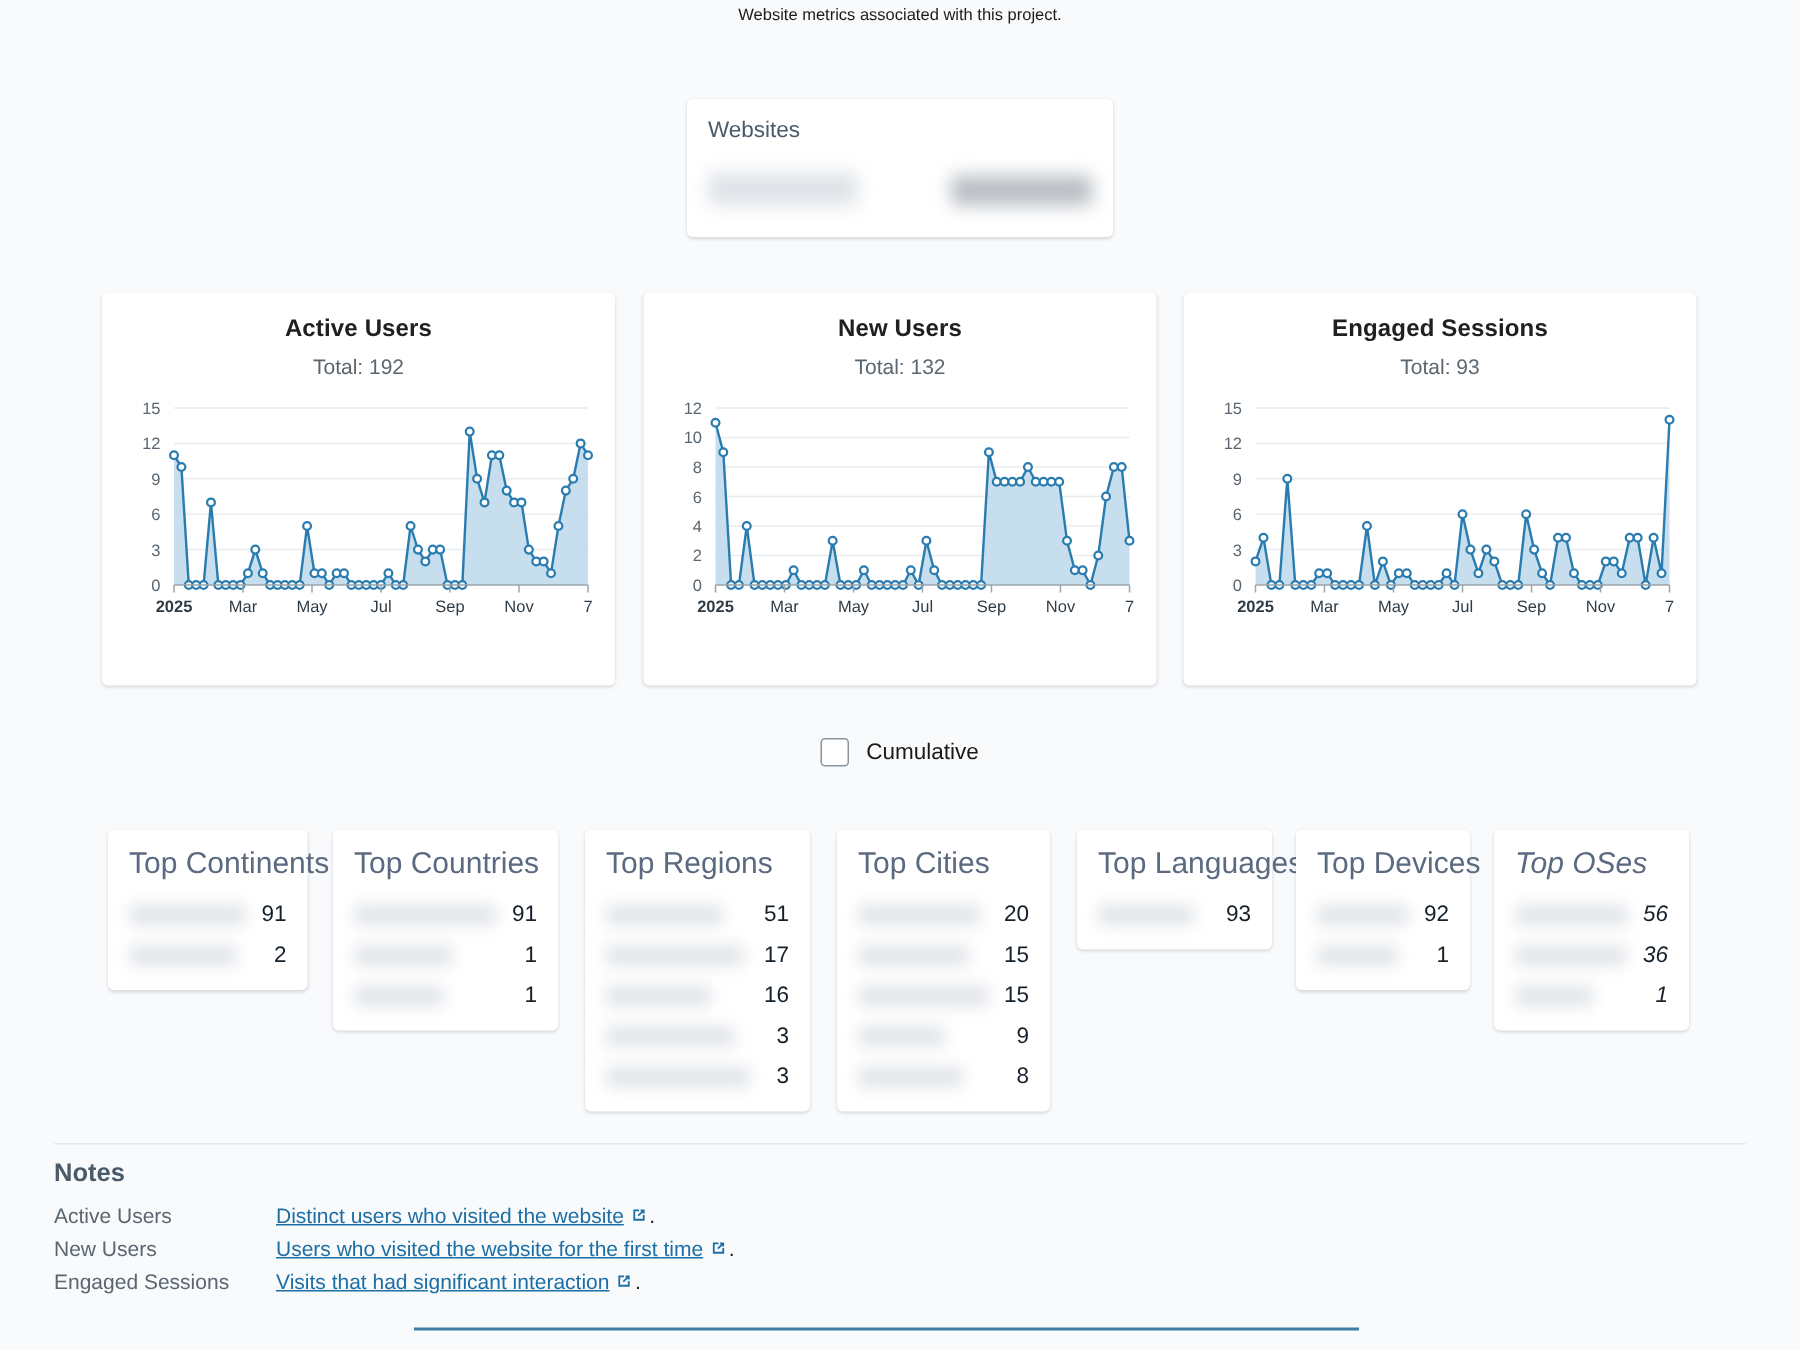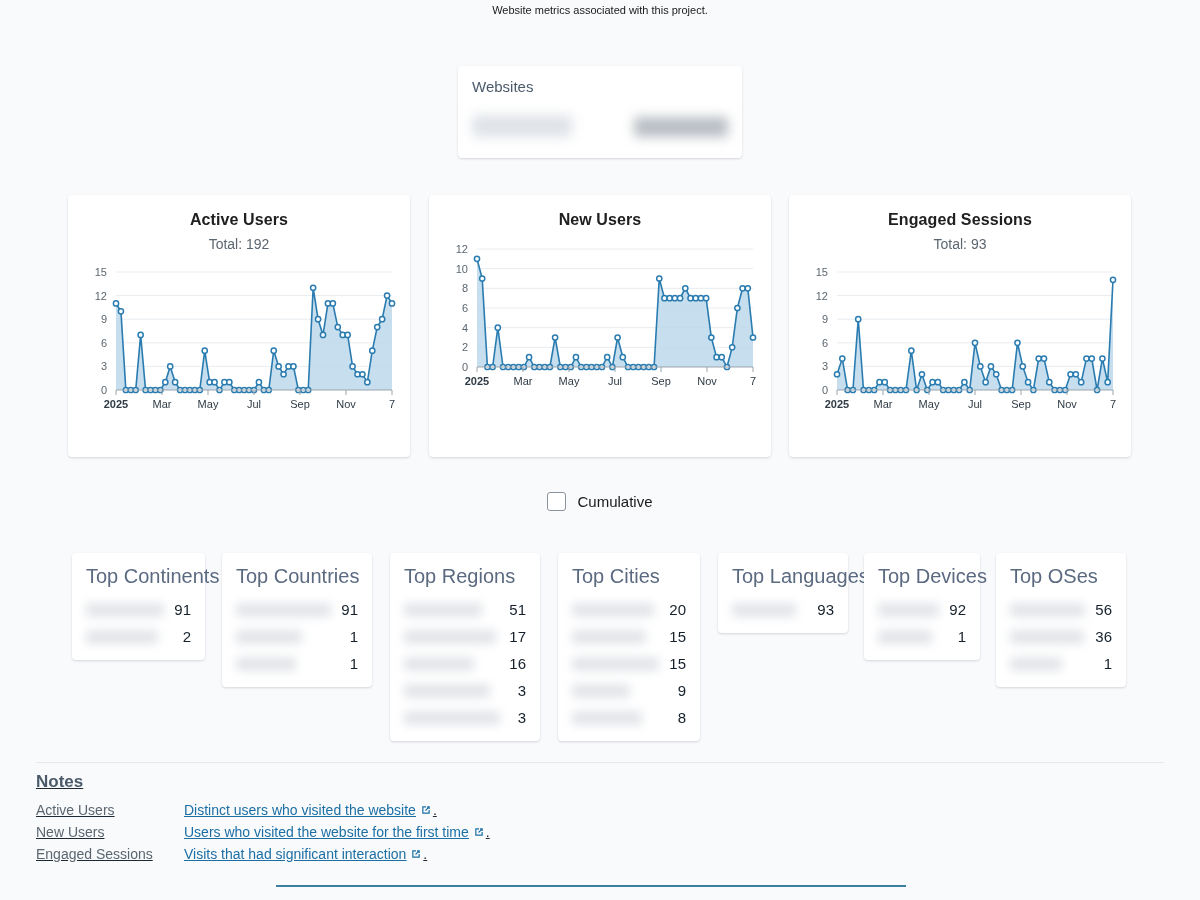--- a/index.html
+++ b/index.html
@@ -88,21 +88,21 @@
   }
   .top-label { filter: blur(5px); border-radius: 3px; background: #e2e5e9; height: 14px; }
   .top-val { font-size: 15px; color: #15202b; text-align: right; }
 
   
   .notes-sep {
     position: absolute; left: 36px; top: 762px; width: 1128px; height: 1px;
     background: #e4e9ee;
   }
   .notes {
-    position: absolute; left: 36px; top: 772px; width: 700px; text-decoration: underline;
+    position: absolute; left: 36px; top: 772px; width: 700px;
   }
   .notes-title { font-size: 17px; color: #4a5a6a; font-weight: bold; margin-bottom: 10px; }
   .note-row { display: flex; align-items: baseline; margin-bottom: 6px; }
   .note-term { width: 148px; font-size: 14px; color: #5b6670; }
   .note-def  { font-size: 14px; color: #1a1a1a; text-align: center; }
   .note-link {
     color: #1c6ea4; text-decoration: underline; cursor: pointer;
   }
   .ext-icon { display: inline-block; width: 12px; height: 12px; margin: 0 1px 0 4px; vertical-align: -1px; }
 
@@ -215,20 +215,21 @@
           <line class="tickmark" x1="278" y1="128" x2="278" y2="133"></line>
           <text class="xtick" x="278" y="146">Nov</text>
           <line class="tickmark" x1="324" y1="128" x2="324" y2="133"></line>
           <text class="xtick" x="324" y="146">7</text>
         </svg>
       </div>
   </div>
 
   <div class="card chart-card" id="chart-card-1">
     <div class="chart-title">New Users</div>
+    <div class="chart-total">Total: 132</div>
     <div class="chart-svg-wrap">
         <svg class="plot" width="342" height="160" viewBox="0 0 342 160">
           <text class="ytick" x="39" y="132">0</text>
           <line class="gridline" x1="48" y1="108.33333333333333" x2="324" y2="108.33333333333333"></line>
           <text class="ytick" x="39" y="112.33333333333333">2</text>
           <line class="gridline" x1="48" y1="88.66666666666666" x2="324" y2="88.66666666666666"></line>
           <text class="ytick" x="39" y="92.66666666666666">4</text>
           <line class="gridline" x1="48" y1="69" x2="324" y2="69"></line>
           <text class="ytick" x="39" y="73">6</text>
           <line class="gridline" x1="48" y1="49.33333333333333" x2="324" y2="49.33333333333333"></line>
@@ -491,21 +492,21 @@
         <div class="top-title">Top Devices</div>
         <div class="top-row">
           <div class="top-label" style="width: 66px;"></div>
           <div class="top-val">92</div>
         </div>
         <div class="top-row">
           <div class="top-label" style="width: 54px;"></div>
           <div class="top-val">1</div>
         </div>
       </div>
-      <div class="card top-card" style="left: 996px; top: 553px; width: 130px;">
+      <div class="card top-card" style="left: 996px; top: 553px; width: 130px; font-style: italic;">
         <div class="top-title">Top OSes</div>
         <div class="top-row">
           <div class="top-label" style="width: 82px;"></div>
           <div class="top-val">56</div>
         </div>
         <div class="top-row">
           <div class="top-label" style="width: 74px;"></div>
           <div class="top-val">36</div>
         </div>
         <div class="top-row">

